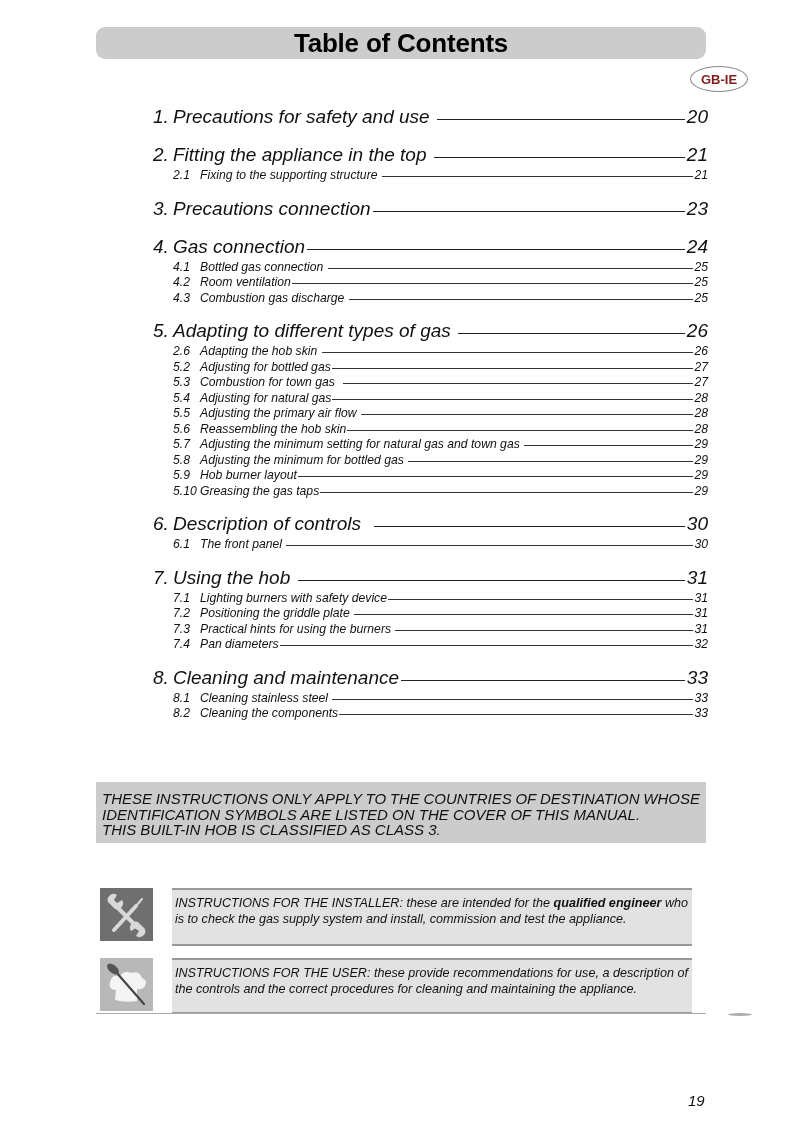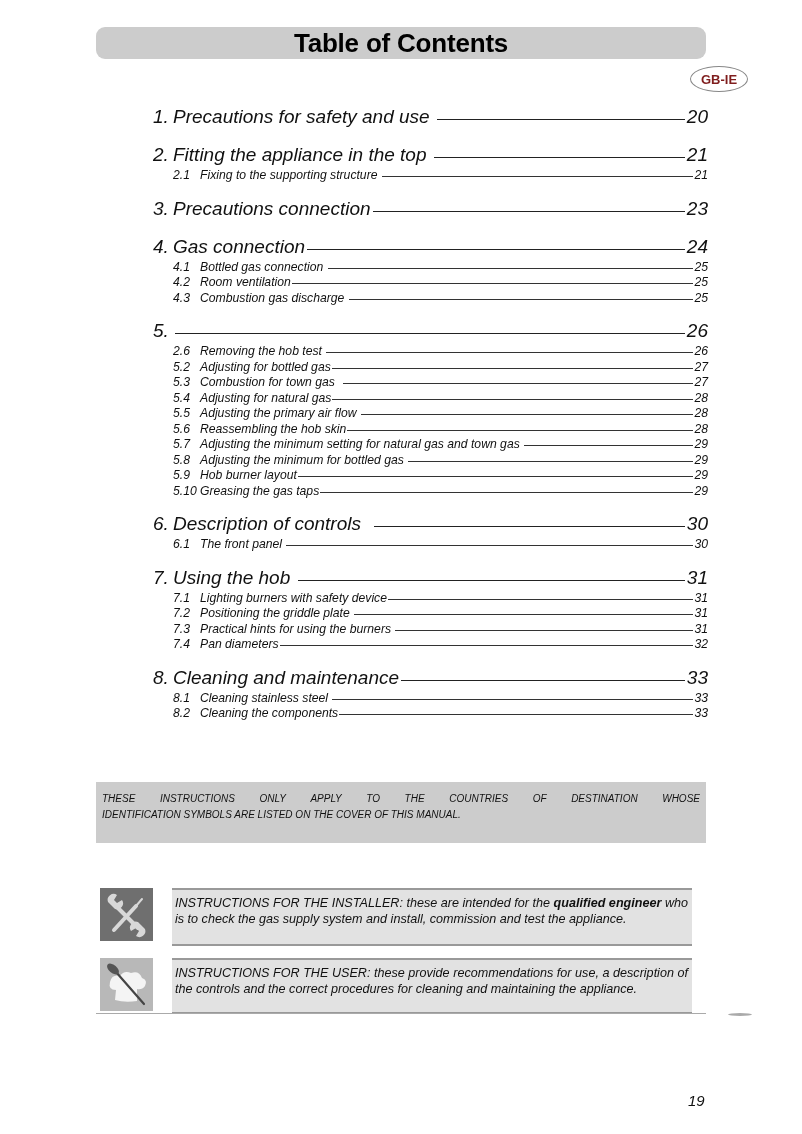--- a/index.html
+++ b/index.html
@@ -30,21 +30,21 @@
   .subs { margin-left: 20px; }
   .sub { display: flex; align-items: baseline; font-style: italic; font-size: 12.2px; height: 15.5px; line-height: 15.5px; }
   .sub .num { width: 27px; }
   .sub .text { white-space: pre; }
   .sub .leader { border-bottom: 1px solid #333; transform: translateY(-2px); margin: 0 1px; }
   .gap { height: 12px; }
 
   .notice {
     position: absolute; left: 96px; top: 782px; width: 610px; height: 61px;
     background: #cccccc; padding: 9px 6px 0 6px;
-    font-style: italic; font-size: 10px; line-height: 15.5px; color: #111;
+    font-style: italic; font-size: 15px; line-height: 15.5px; color: #111;
   }
   .notice .line1 { display: flex; justify-content: space-between; }
   .notice p { white-space: nowrap; }
 
   .instr { position: absolute; left: 96px; width: 610px; }
   .instr .icon {
     position: absolute; left: 4px; width: 53px; height: 53px;
   }
   .instr .box {
     position: absolute; left: 76px; width: 520px;
@@ -118,27 +118,28 @@
       <div class="sub">
         <span class="num">4.3</span>
         <span class="text">Combustion gas discharge </span>
         <span class="leader"></span>
         <span class="page">25</span>
       </div>
     </div>
     <div class="gap"></div>
     <div class="chapter">
       <span class="num">5.</span>
+      <span class="text">Adapting to different types of gas </span>
       <span class="leader"></span>
       <span class="page">26</span>
     </div>
     <div class="subs">
       <div class="sub">
         <span class="num">2.6</span>
-        <span class="text">Removing the hob test </span>
+        <span class="text">Adapting the hob skin </span>
         <span class="leader"></span>
         <span class="page">26</span>
       </div>
       <div class="sub">
         <span class="num">5.2</span>
         <span class="text">Adjusting for bottled gas</span>
         <span class="leader"></span>
         <span class="page">27</span>
       </div>
       <div class="sub">
@@ -268,20 +269,21 @@
       <span>ONLY</span>
       <span>APPLY</span>
       <span>TO</span>
       <span>THE</span>
       <span>COUNTRIES</span>
       <span>OF</span>
       <span>DESTINATION</span>
       <span>WHOSE</span>
     </p>
   <p>IDENTIFICATION SYMBOLS ARE LISTED ON THE COVER OF THIS MANUAL.</p>
+  <p>THIS BUILT-IN HOB IS CLASSIFIED AS CLASS 3.</p>
 </div>
 
 <div class="instr" style="top:888px;">
   <div class="icon">
     <svg width="53" height="53" viewBox="0 0 53 53">
       <rect width="53" height="53" fill="#6f6f6f"></rect>
       <g stroke="#d8d8d8" stroke-linecap="round" fill="none">
         <line x1="14" y1="42" x2="36" y2="18" stroke-width="4"></line>
         <line x1="36" y1="18" x2="42" y2="11" stroke-width="2"></line>
         <line x1="13" y1="15" x2="38" y2="40" stroke-width="4"></line>

